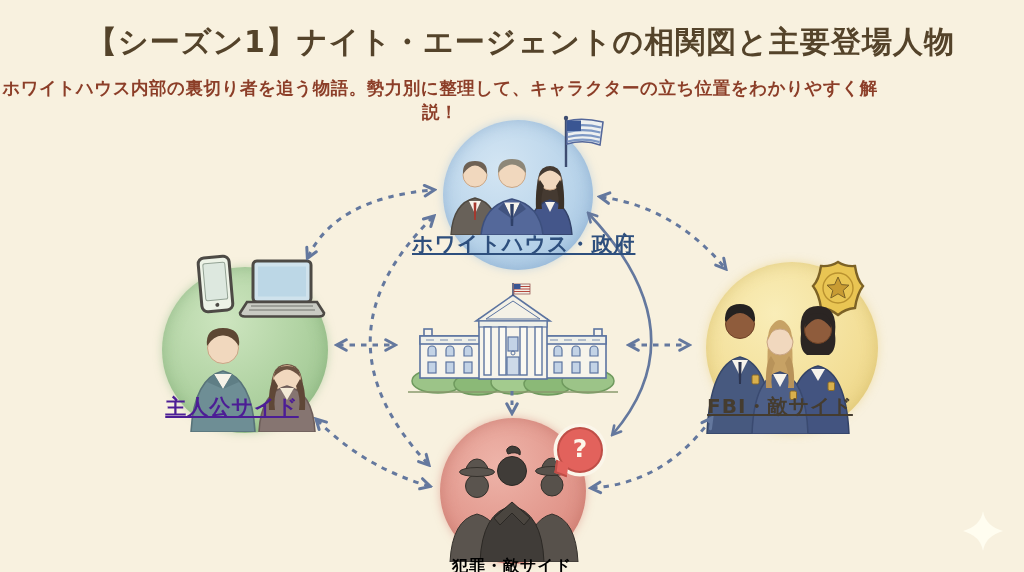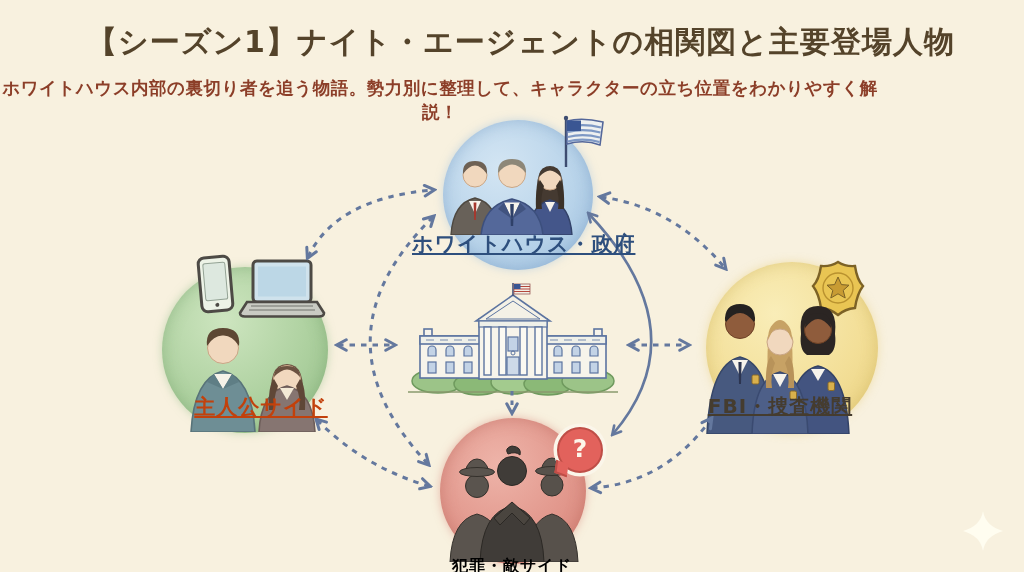--- a/index.html
+++ b/index.html
@@ -36,21 +36,21 @@
     box-shadow:inset 0 0 16px rgba(180,150,60,.3), 0 0 8px rgba(233,208,126,.5);
   }
   .c-enemy{
     left:440px;top:418px;width:146px;height:146px;
     background:radial-gradient(circle at 40% 32%,#eeb4a9 0%,#e2988d 55%,#d58276 100%);
     box-shadow:inset 0 0 16px rgba(165,80,70,.35), 0 0 8px rgba(213,130,118,.5);
   }
   
   .node-label{font-weight:800;text-align:center;white-space:nowrap;z-index:6;letter-spacing:1px;text-decoration:underline;}
   .l-gov{left:412px;top:230px;width:200px;font-size:21px;color:#2e4f7d;}
-  .l-pro{left:161px;top:393px;width:200px;font-size:21px;color:#c2410c;}
+  .l-pro{left:132px;top:393px;width:200px;font-size:21px;color:#4c1d95;}
   .l-fbi{left:680px;top:393px;width:200px;font-size:20px;color:#453c2f;}
   .l-enemy{left:412px;top:556px;width:200px;font-size:16px;color:#000000;}
   
   .art{z-index:3;}
   svg{display:block;}
   
   .q-bubble{
     left:557px;top:427px;width:42px;height:42px;border-radius:50%;z-index:7;
     background:#e2625c;border:2.5px solid #bf4e47;
     box-shadow:0 0 0 3.5px #fbf6ea;
@@ -266,21 +266,21 @@
     <path d="M34,138 Q36,88 66,82 Q96,88 98,138 Z"></path>
     <path d="M48,94 L66,78 L84,94 L78,101 L66,89 L54,101 Z" fill="#4a453f"></path>
   </g>
 </svg>
 
 <div class="abs q-bubble">?</div>
 <div class="abs q-tail"></div>
 
 <div class="abs node-label l-gov">ホワイトハウス・政府</div>
 <div class="abs node-label l-pro">主人公サイド</div>
-<div class="abs node-label l-fbi">FBI・捜査機関</div>
+<div class="abs node-label l-fbi">FBI・敵サイド</div>
 <div class="abs node-label l-enemy">犯罪・敵サイド</div>
 
 <svg class="abs arrows" width="1024" height="572" viewBox="0 0 1024 572">
   <defs>
     <marker id="ahE" viewBox="0 0 10 10" refX="7.5" refY="5" markerWidth="5" markerHeight="5" orient="auto">
       <path d="M2,1.5 L8.5,5 L2,8.5" fill="none" stroke="#64789e" stroke-width="2" stroke-linecap="round"></path>
     </marker>
     <marker id="ahS" viewBox="0 0 10 10" refX="7.5" refY="5" markerWidth="5" markerHeight="5" orient="auto-start-reverse">
       <path d="M2,1.5 L8.5,5 L2,8.5" fill="none" stroke="#64789e" stroke-width="2" stroke-linecap="round"></path>
     </marker>

